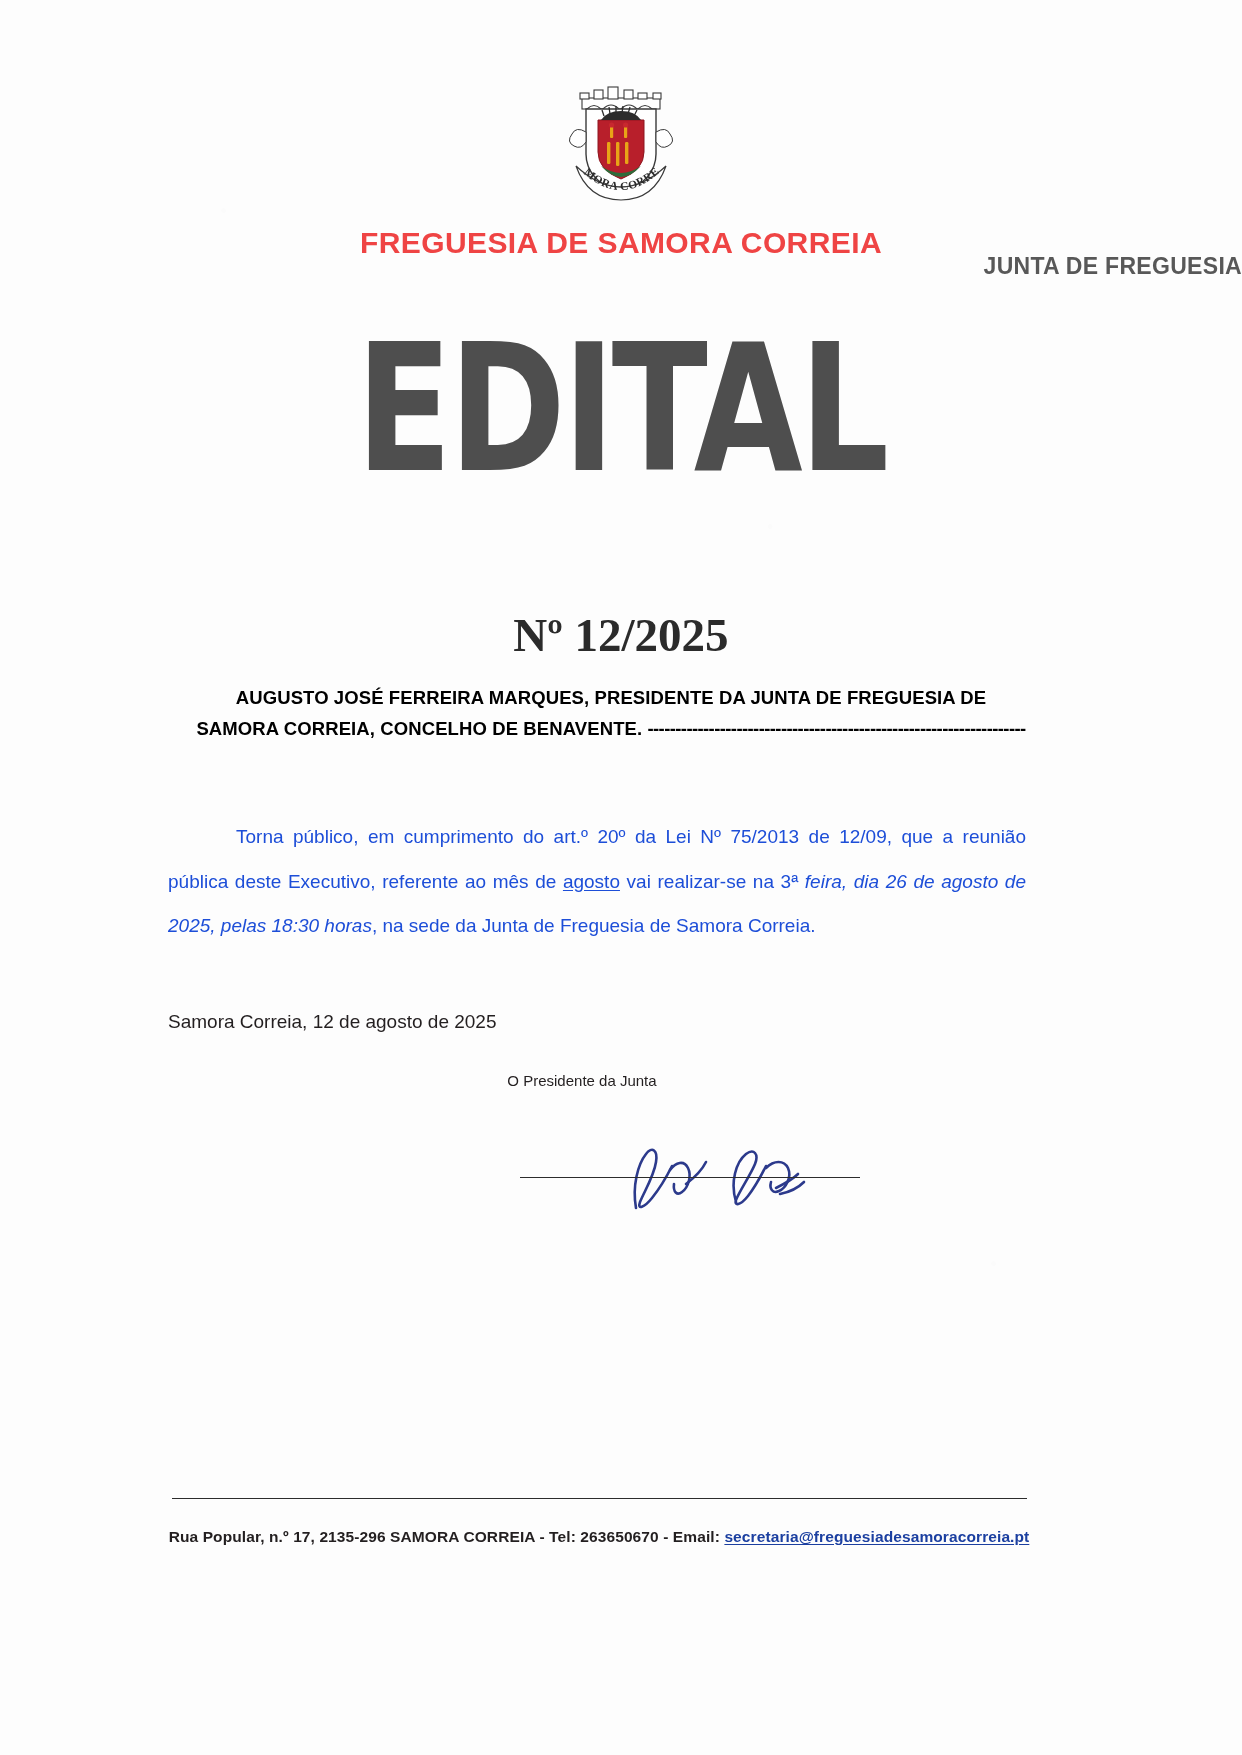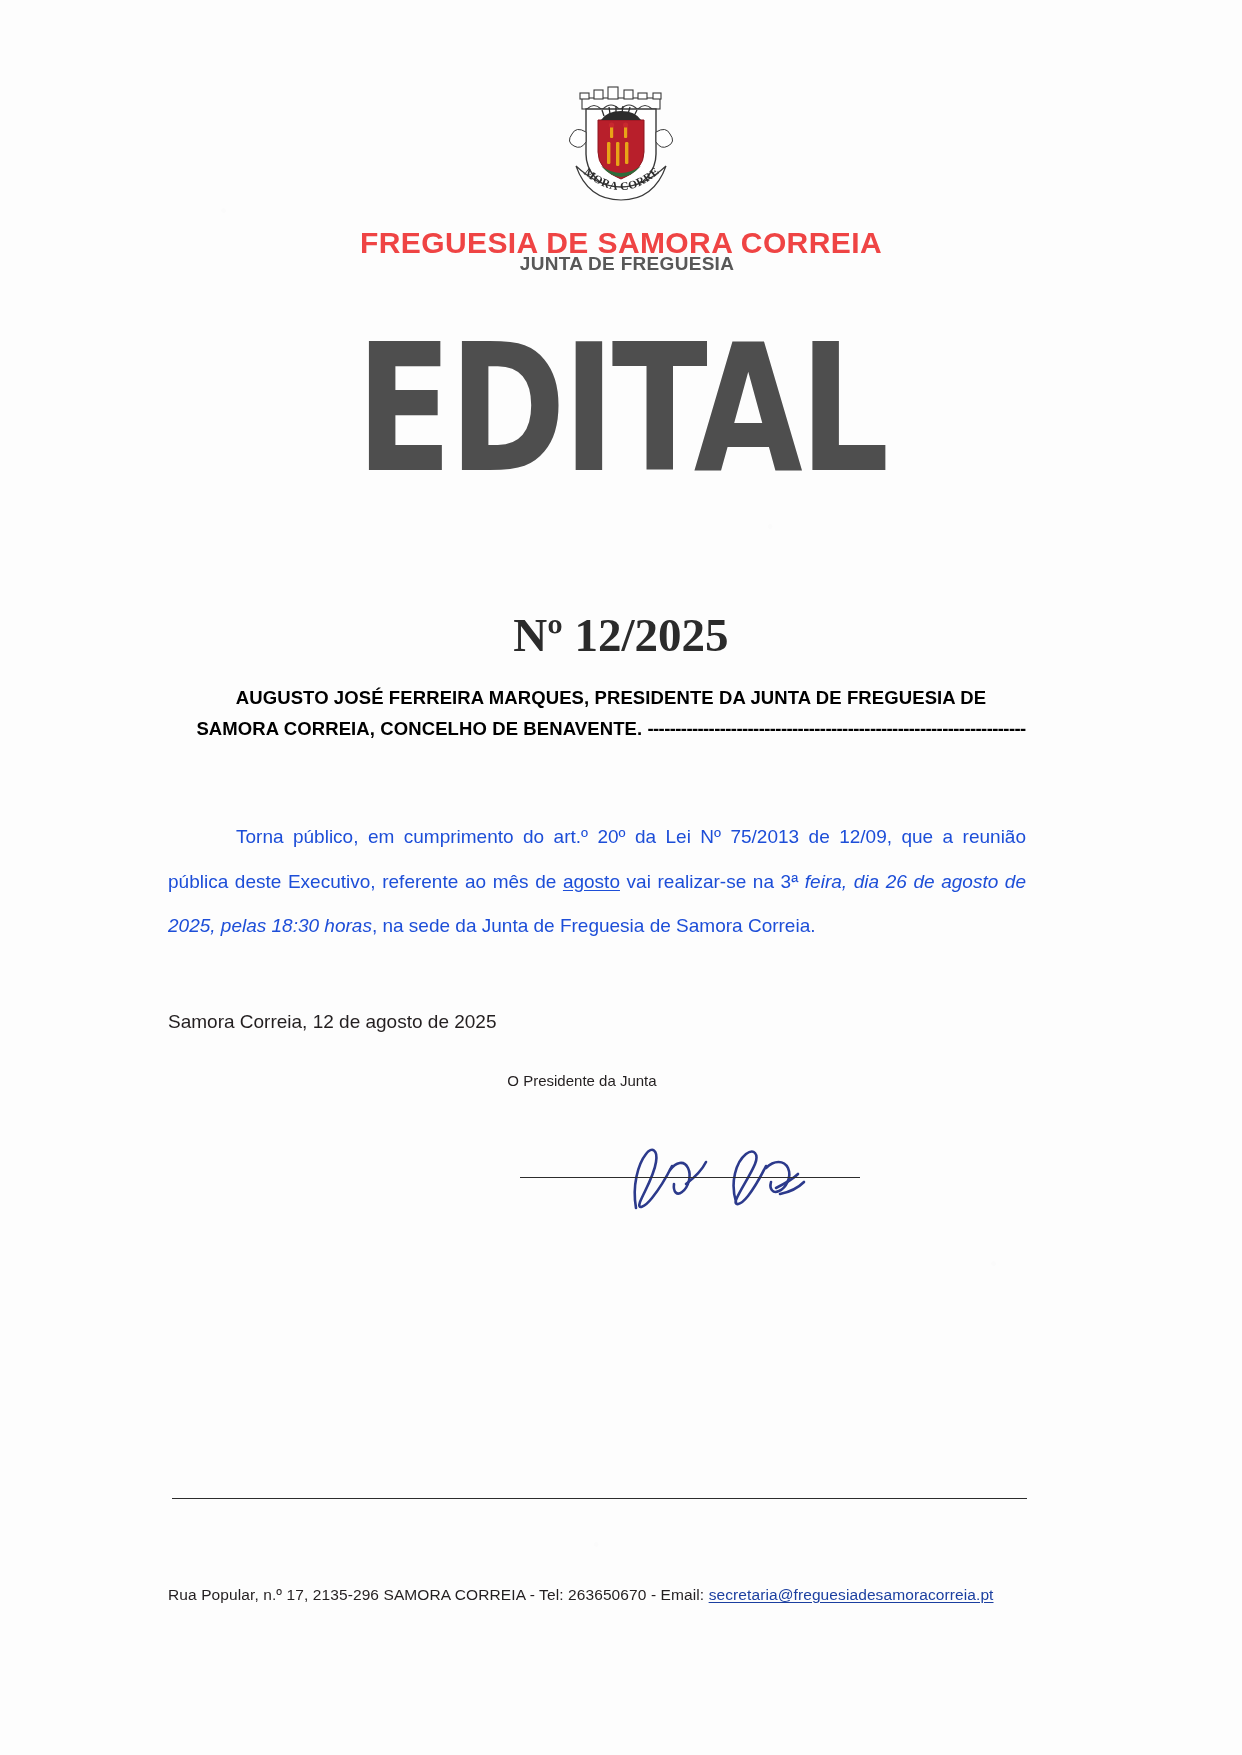--- a/index.html
+++ b/index.html
@@ -51,22 +51,22 @@
     font-size: 30px;
     font-weight: 700;
     letter-spacing: .4px;
     color: #ef4444;
     font-family: "Liberation Sans", sans-serif;
   }
   .org-sub {
     position: absolute;
     top: 253px;
     left: 0; right: 0;
-    text-align: center;
-    font-size: 19px;
+    text-align: right;
+    font-size: 23px;
     font-weight: 700;
     letter-spacing: .3px;
     color: #585858;
     padding-left: 12px;
   }
 
   
   .edital {
     position: absolute;
     top: 322px;
@@ -177,26 +177,26 @@
   
   .footer-rule {
     position: absolute;
     left: 172px;
     width: 855px;
     top: 1498px;
     border-top: 1.6px solid #2c2c2c;
   }
   .footer-text {
     position: absolute;
-    top: 1586px;
+    top: 1528px;
     left: 168px;
     width: 862px;
-    text-align: left;
+    text-align: center;
     font-size: 15.5px;
-    font-weight: 400;
+    font-weight: 700;
     color: #231f20;
     letter-spacing: .1px;
   }
   .footer-email {
     color: #1b3fa0;
     text-decoration: underline;
     text-underline-offset: 2px;
   }
 </style>
 </head>

